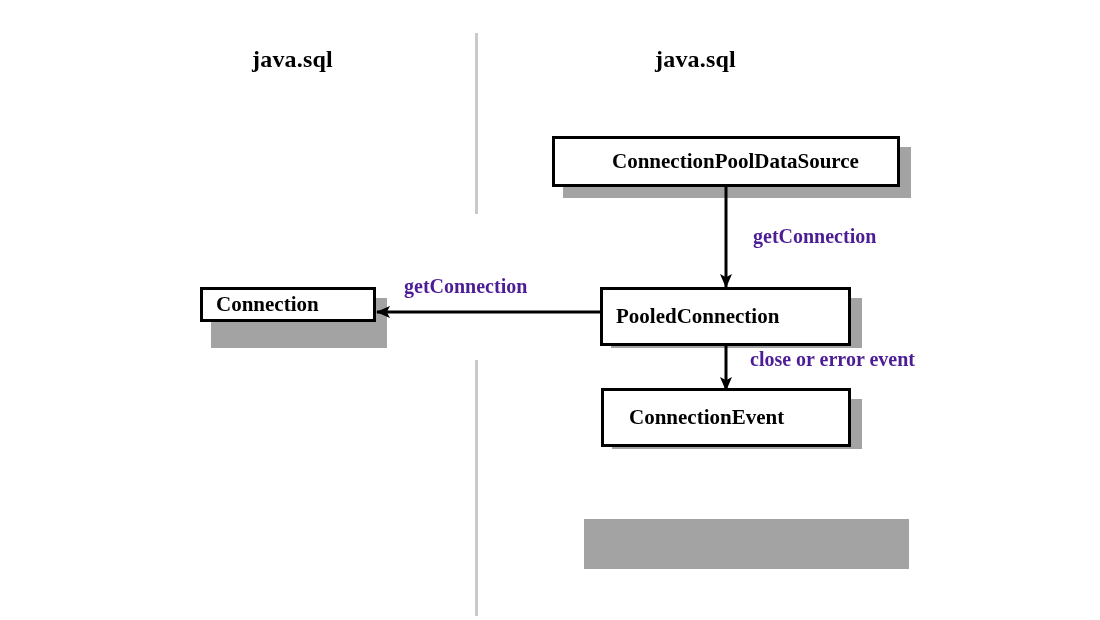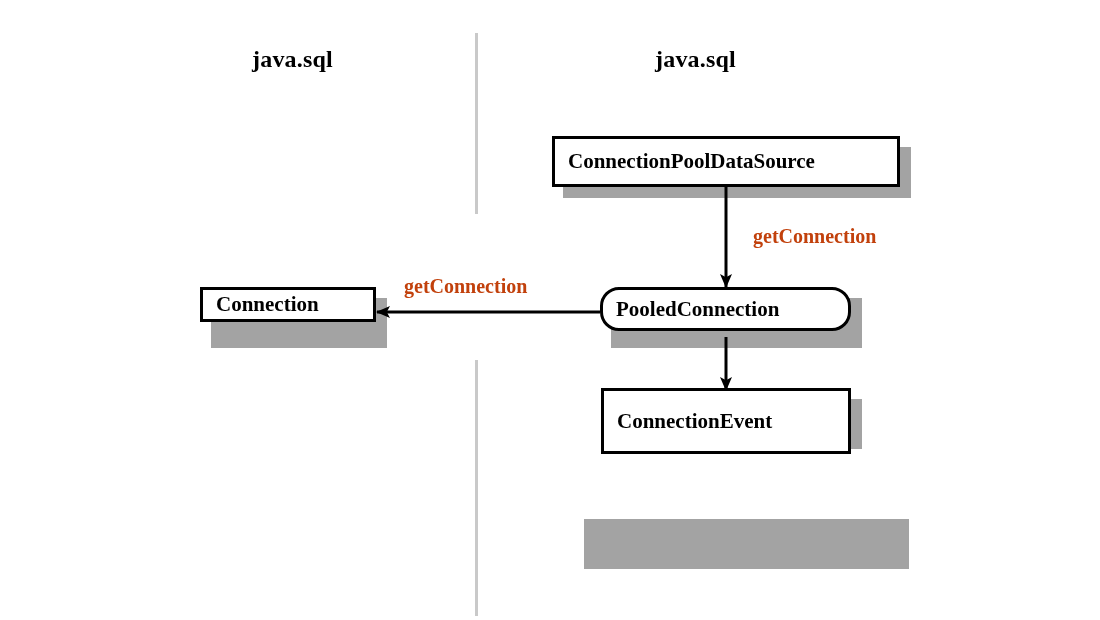--- a/index.html
+++ b/index.html
@@ -61,39 +61,39 @@
     line-height: 1;
     white-space: nowrap;
     padding-left: 13px;
     color: #000;
   }
   .node-shadow {
     position: absolute;
     background: #a3a3a3;
   }
 
-  #node-cpds        { left: 552px; top: 136px; width: 348px; height: 51px; }
+  #node-cpds        { left: 552px; top: 136px; width: 348px; height: 51px; padding-left: 44px; }
   #shadow-cpds      { left: 563px; top: 147px; width: 348px; height: 51px; }
   #node-connection  { left: 200px; top: 287px; width: 176px; height: 35px; }
   #shadow-connection{ left: 211px; top: 298px; width: 176px; height: 50px; }
-  #node-pooled      { left: 600px; top: 287px; width: 251px; height: 44px; border-radius: 19px; }
+  #node-pooled      { left: 600px; top: 287px; width: 251px; height: 59px; }
   #shadow-pooled    { left: 611px; top: 298px; width: 251px; height: 50px; }
-  #node-cevent      { left: 601px; top: 388px; width: 250px; height: 66px; }
+  #node-cevent      { left: 601px; top: 388px; width: 250px; height: 59px; padding-left: 12px; }
   #shadow-cevent    { left: 612px; top: 399px; width: 250px; height: 50px; }
   #node-clistener   { left: 573px; top: 508px; width: 325px; height: 50px; }
   #shadow-clistener { left: 584px; top: 519px; width: 325px; height: 50px; }
 
   
   .edge-label {
     position: absolute;
     font-family: "Liberation Serif", "DejaVu Serif", serif;
     font-weight: bold;
     font-size: 20px;
     white-space: nowrap;
-    color: #c2410c;
+    color: #4c1d95;
   }
   #label-getconnection-v { left: 753px; top: 225px; }
   #label-getconnection-h { left: 404px; top: 275px; }
   #label-close-error     { left: 750px; top: 348px; }
 
   svg.edges {
     position: absolute;
     left: 0; top: 0;
     width: 1100px;
     height: 620px;
@@ -143,14 +143,15 @@
     <span class="node-label">PooledConnection</span>
   </div>
 
   <div class="node" id="node-cevent">
     <span class="node-label">ConnectionEvent</span>
   </div>
 
 
   <div class="edge-label" id="label-getconnection-v">getConnection</div>
   <div class="edge-label" id="label-getconnection-h">getConnection</div>
+  <div class="edge-label" id="label-close-error">close or error event</div>
 
 </div>
 
 </body></html>

